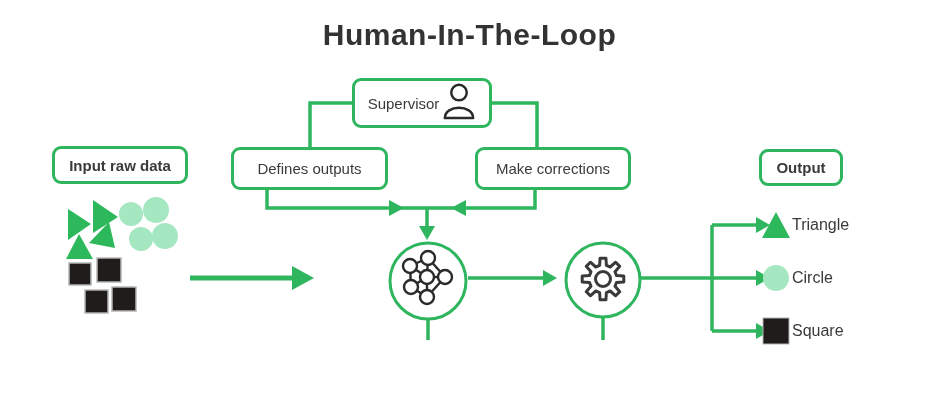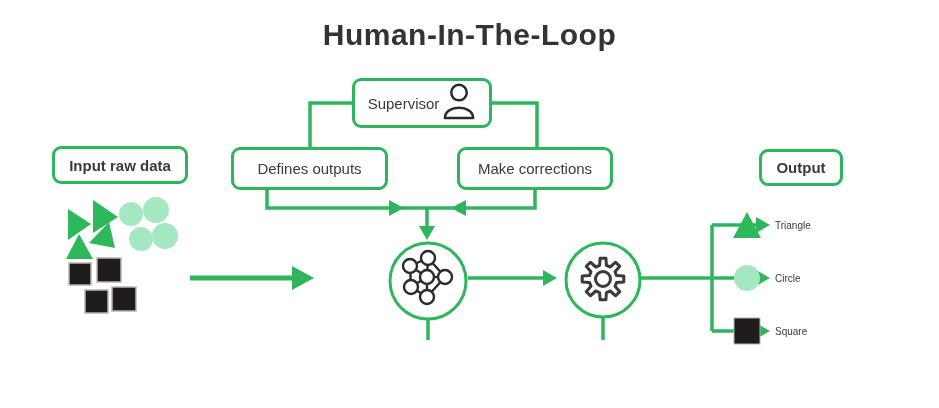--- a/index.html
+++ b/index.html
@@ -24,31 +24,31 @@
     background:#ffffff;
     color:#3a3a3a;
     font-size:15px;
     display:flex;align-items:center;justify-content:center;
     gap:3px;
     white-space:nowrap;
   }
   .bold{font-weight:bold;}
   .box-supervisor{left:352px;top:78px;width:140px;height:50px;}
   .box-defines{left:231px;top:147px;width:157px;height:43px;}
-  .box-corrections{left:457px;top:147px;width:156px;height:43px;}
+  .box-corrections{left:475px;top:147px;width:156px;height:43px;}
   .box-input{left:52px;top:146px;width:136px;height:38px;}
   .box-output{left:759px;top:149px;width:84px;height:37px;}
   .box-ai-label{left:372px;top:337px;width:106px;height:36px;}
   .box-proc-label{left:549px;top:337px;width:110px;height:36px;}
   .wires{position:absolute;left:0;top:0;}
   .cluster{position:absolute;left:55px;top:196px;}
   .output-row{
-    position:absolute;left:731px;height:36px;
-    display:flex;align-items:center;gap:12px;
-    color:#3a3a3a;font-size:10px;
+    position:absolute;left:760px;height:36px;
+    display:flex;align-items:center;
+    color:#3a3a3a;font-size:16px;
   }
   .row-triangle{top:207px;}
   .row-circle{top:260px;text-align:right;}
   .row-square{top:313px;}
 </style>
 </head>
 <body>
 
 <div class="canvas">
 

